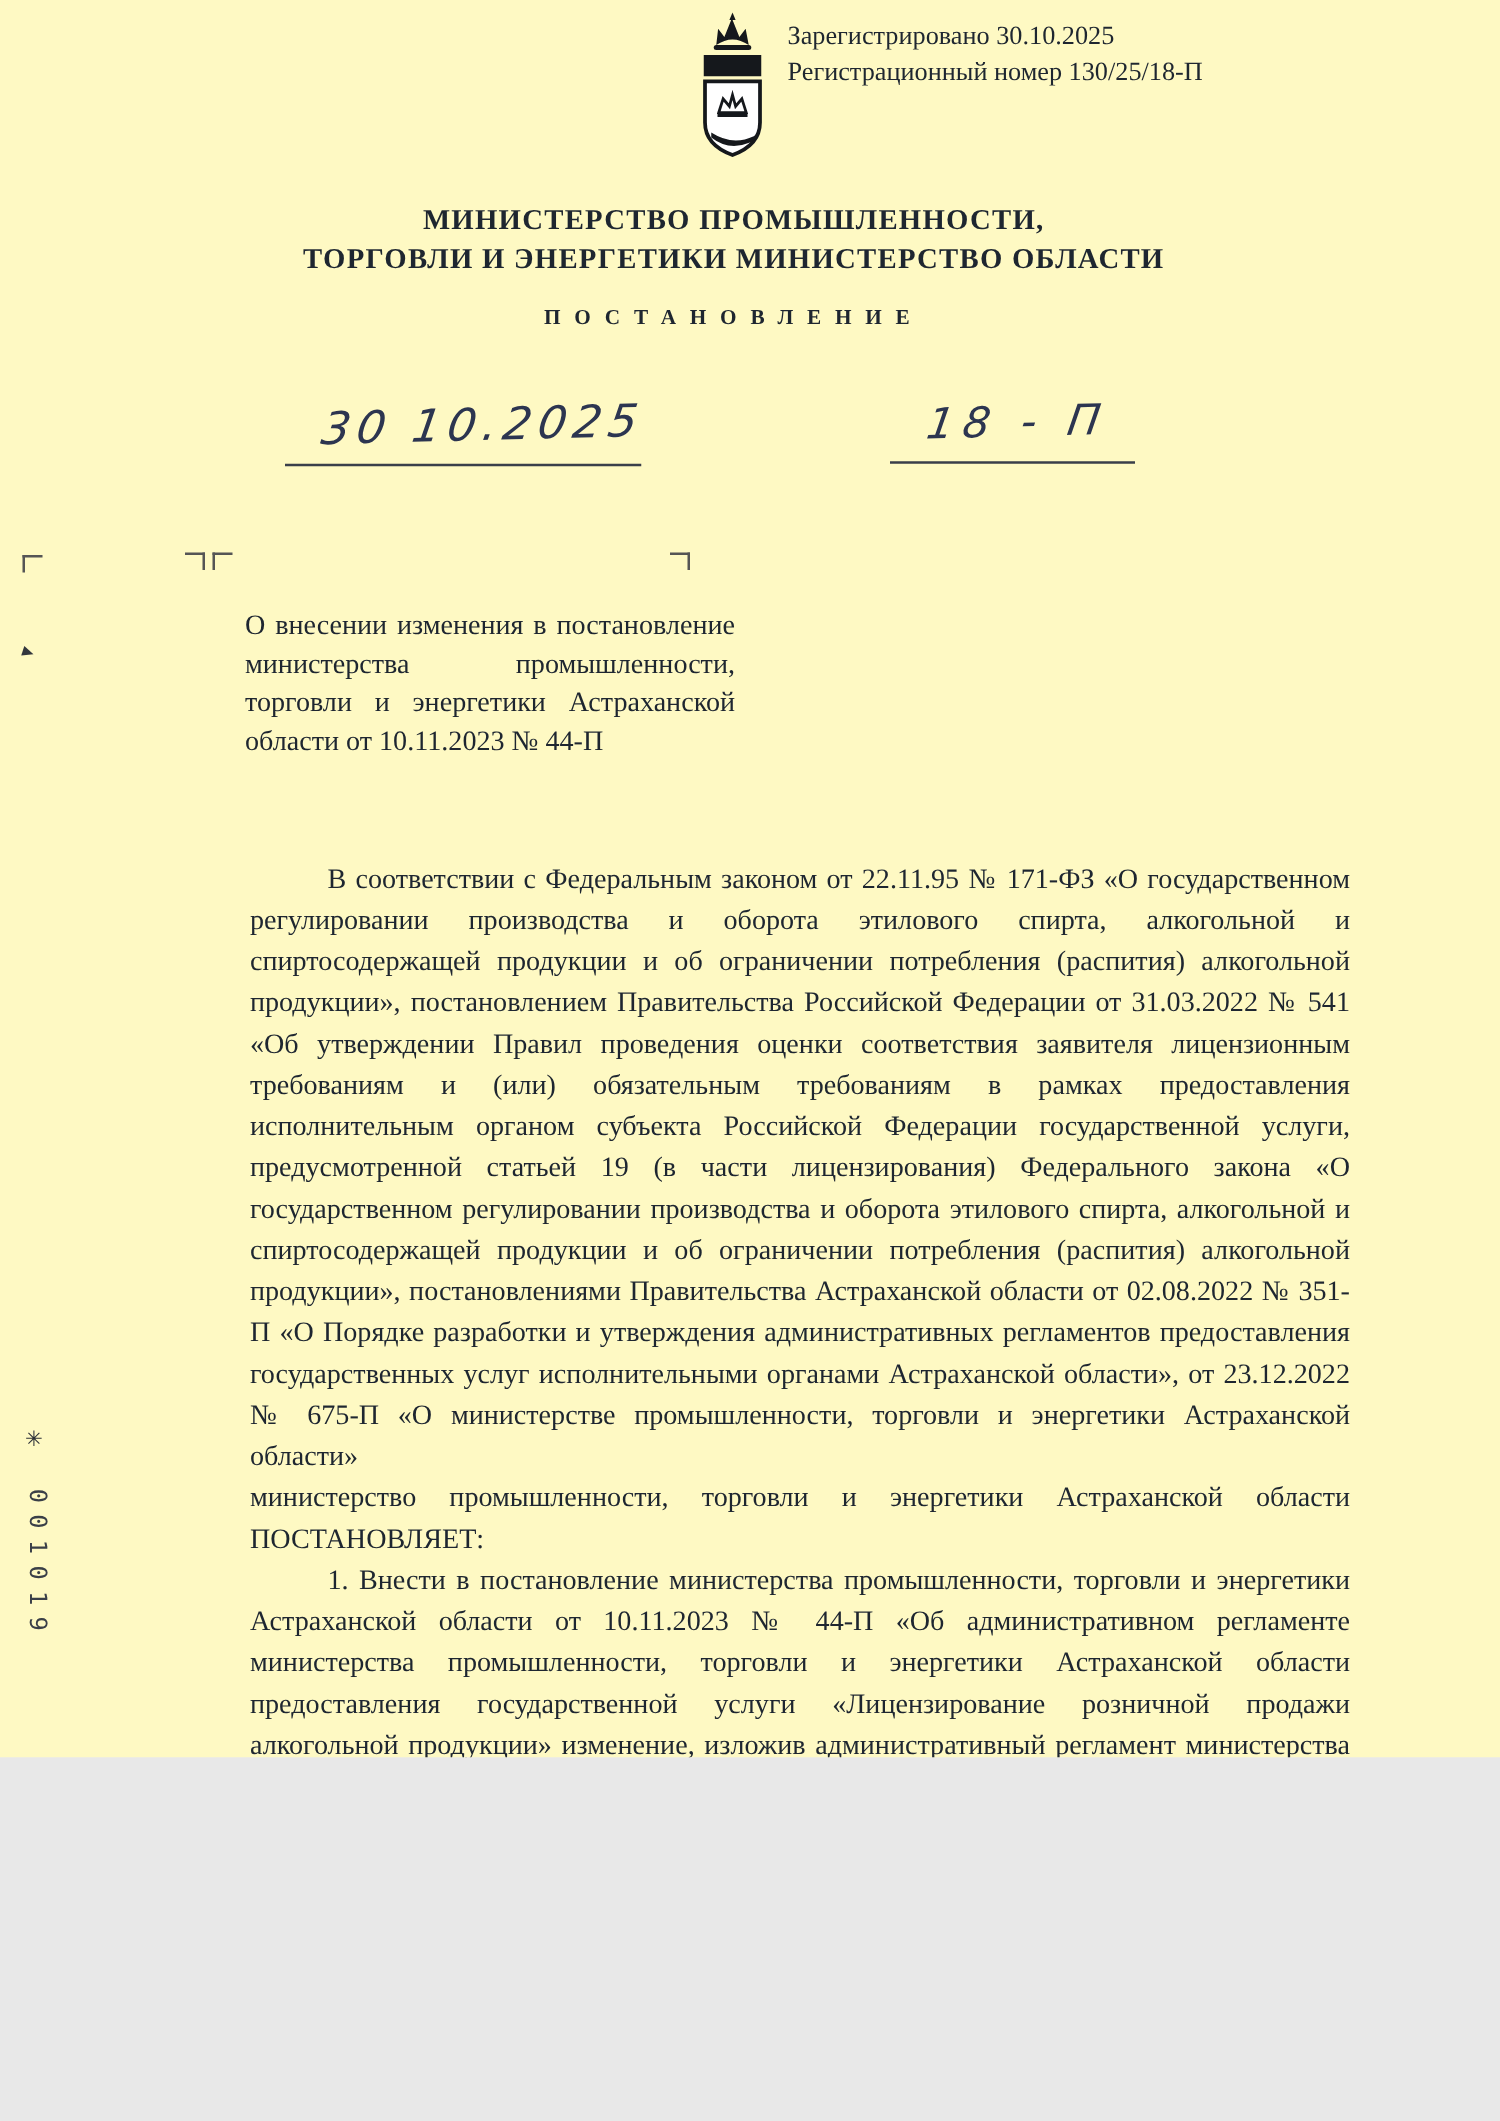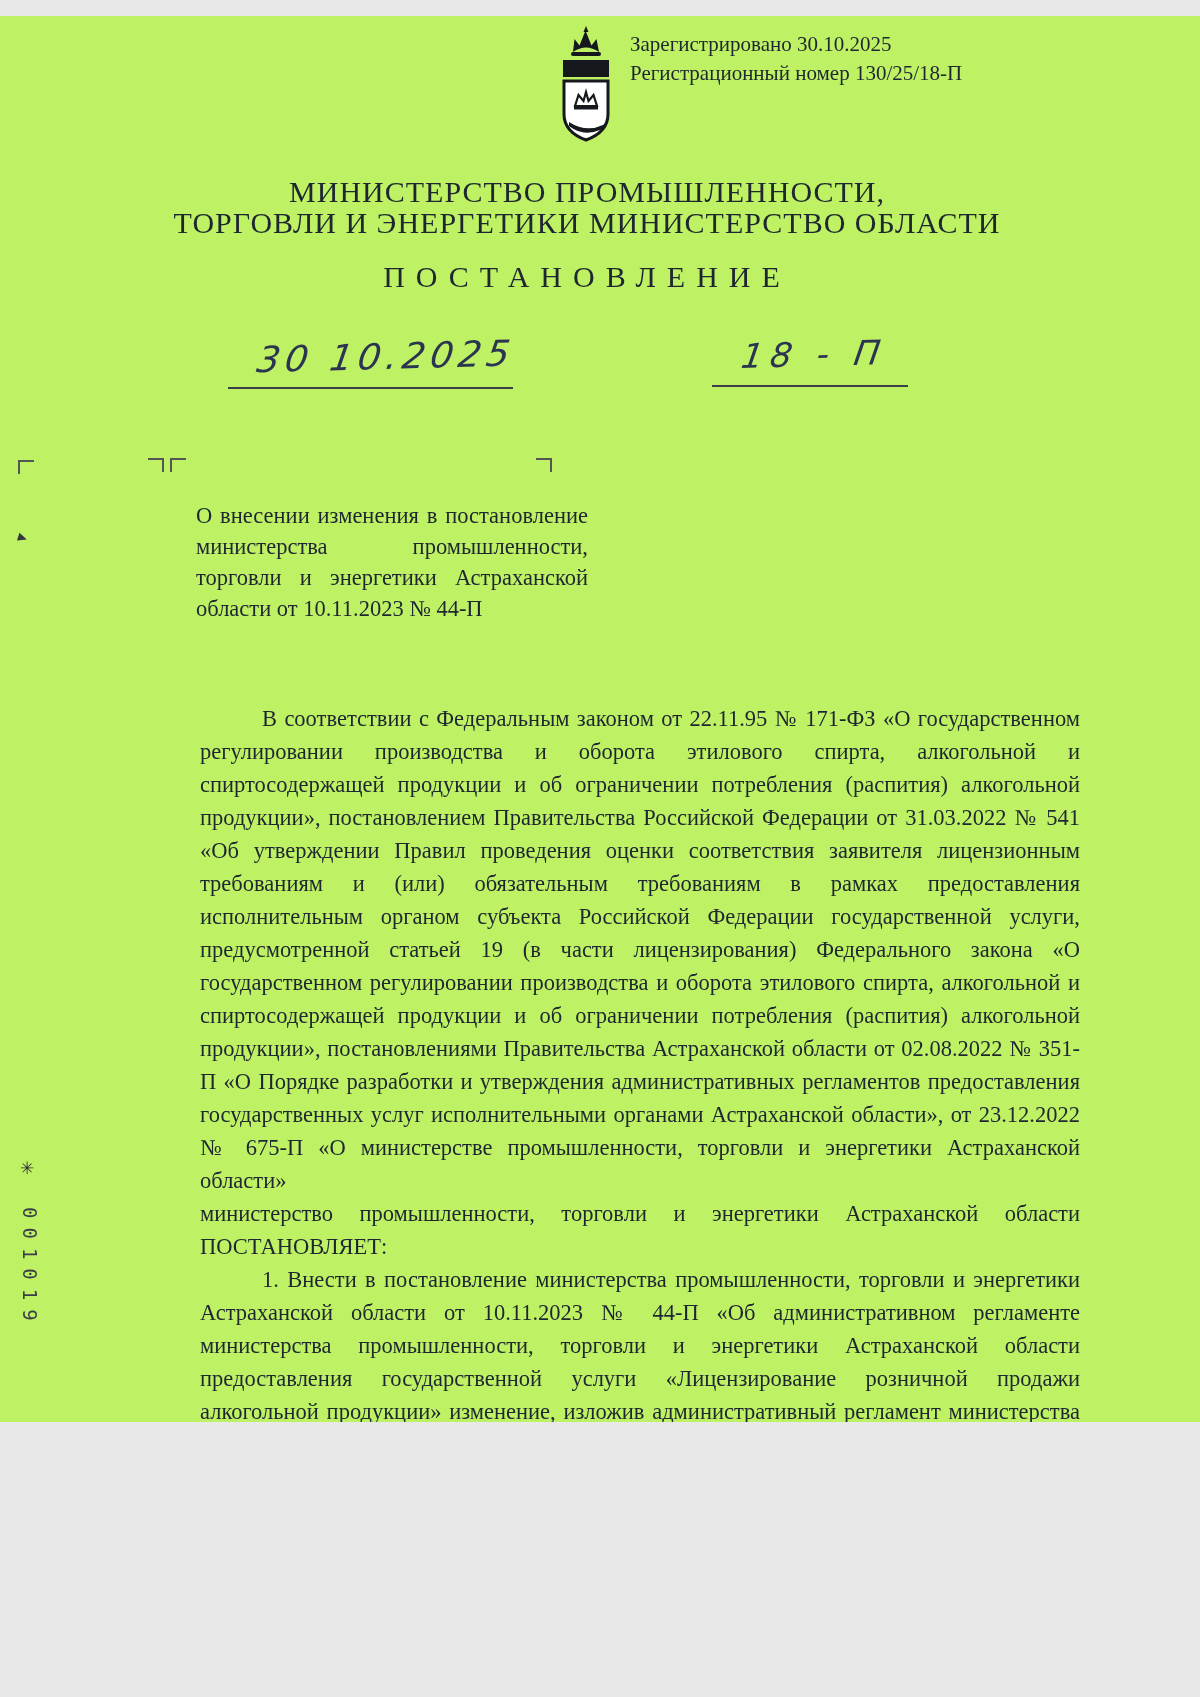--- a/index.html
+++ b/index.html
@@ -1,39 +1,39 @@
 <!DOCTYPE html>
 <html><head>
 <meta charset="utf-8">
 <style>
   html,body{margin:0;padding:0;background:#e8e8e8;}
   .page{
     position:relative;
     width:1200px;height:1406px;
-    margin:16px auto;
-    background:#bef264;
+    margin:0 auto;
+    background:#fef9c3;
     font-family:"Liberation Serif", serif;
     color:#1e2630;
     overflow:hidden;
   }
   
   .reg-block{
     position:absolute;left:630px;top:14px;width:540px;
     font-size:21px;line-height:29px;
   }
   
   .emblem{position:absolute;left:554px;top:8px;width:64px;height:140px;}
   
   .head-wrap{position:absolute;left:0;top:160px;width:1174px;text-align:center;}
   .ministry{
-    font-size:30px;font-weight:normal;letter-spacing:1px;line-height:31px;
+    font-size:23px;font-weight:bold;letter-spacing:1px;line-height:31px;
   }
   .doc-type{
     margin-top:22px;
-    font-size:30px;font-weight:normal;letter-spacing:11px;
+    font-size:17px;font-weight:bold;letter-spacing:11px;
   }
   
   .hand{
     position:absolute;
     font-family:"DejaVu Sans", sans-serif;
     font-style:italic;
     color:#2c3550;
     transform:skewX(-10deg) rotate(-1.5deg);
     letter-spacing:5px;
     white-space:nowrap;

